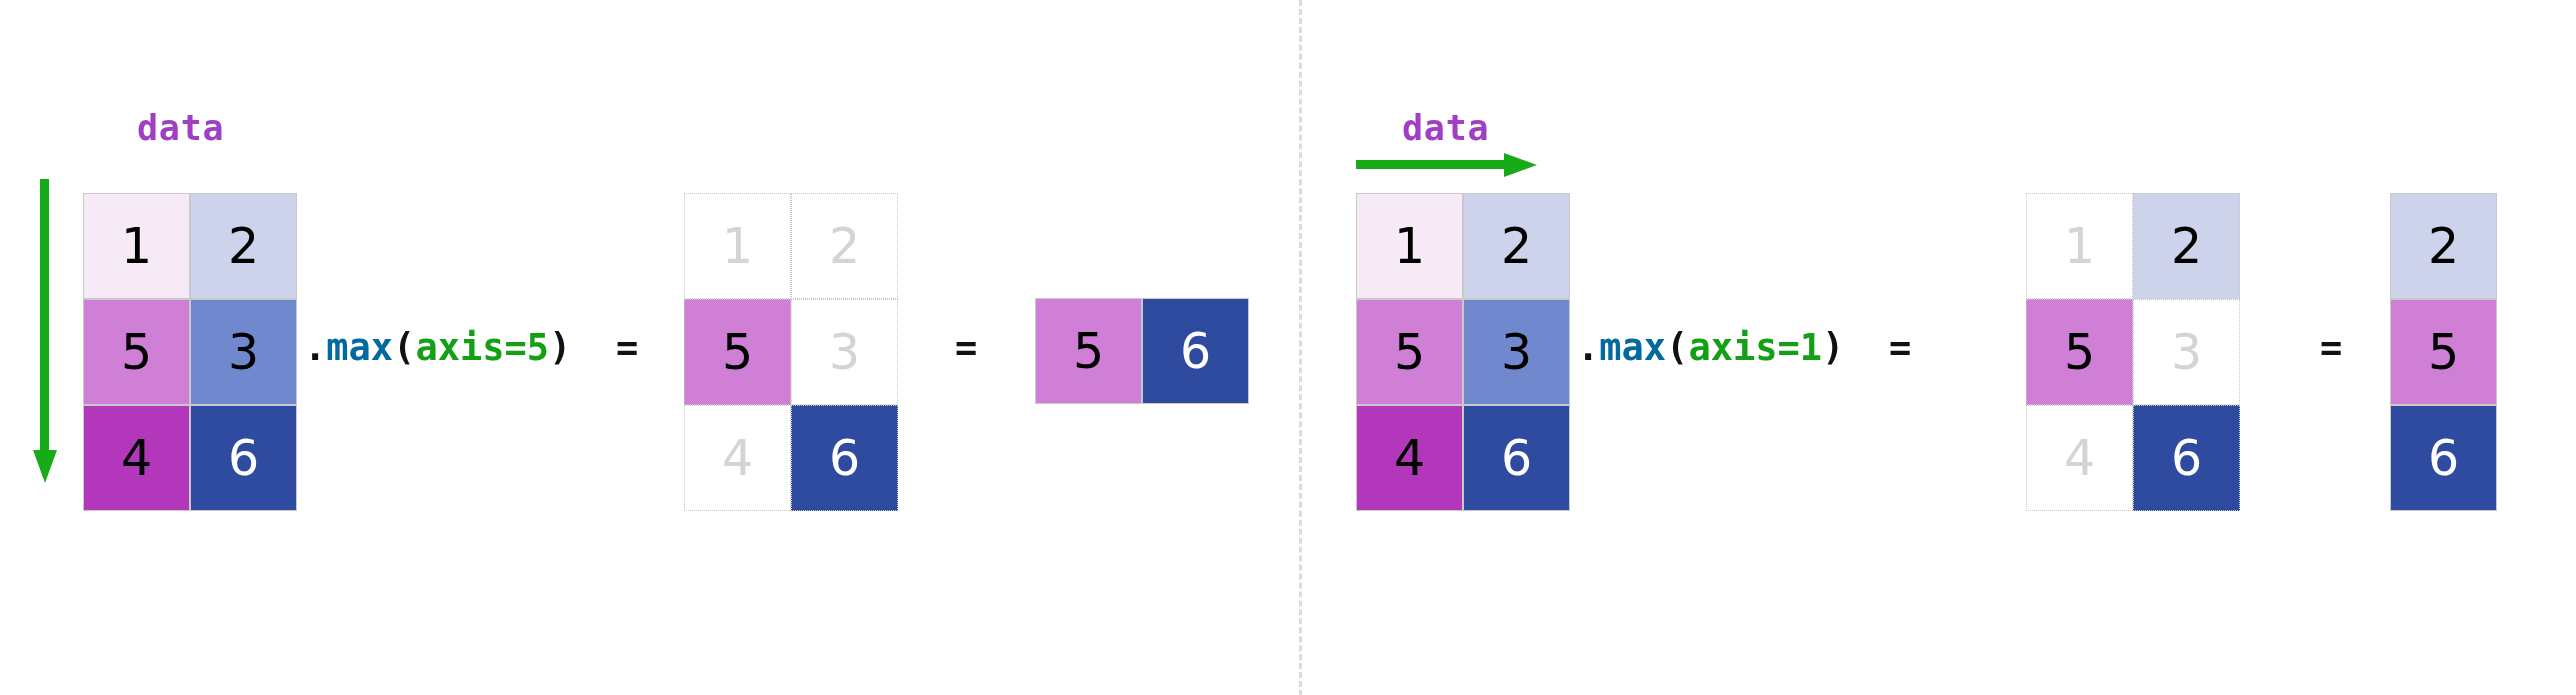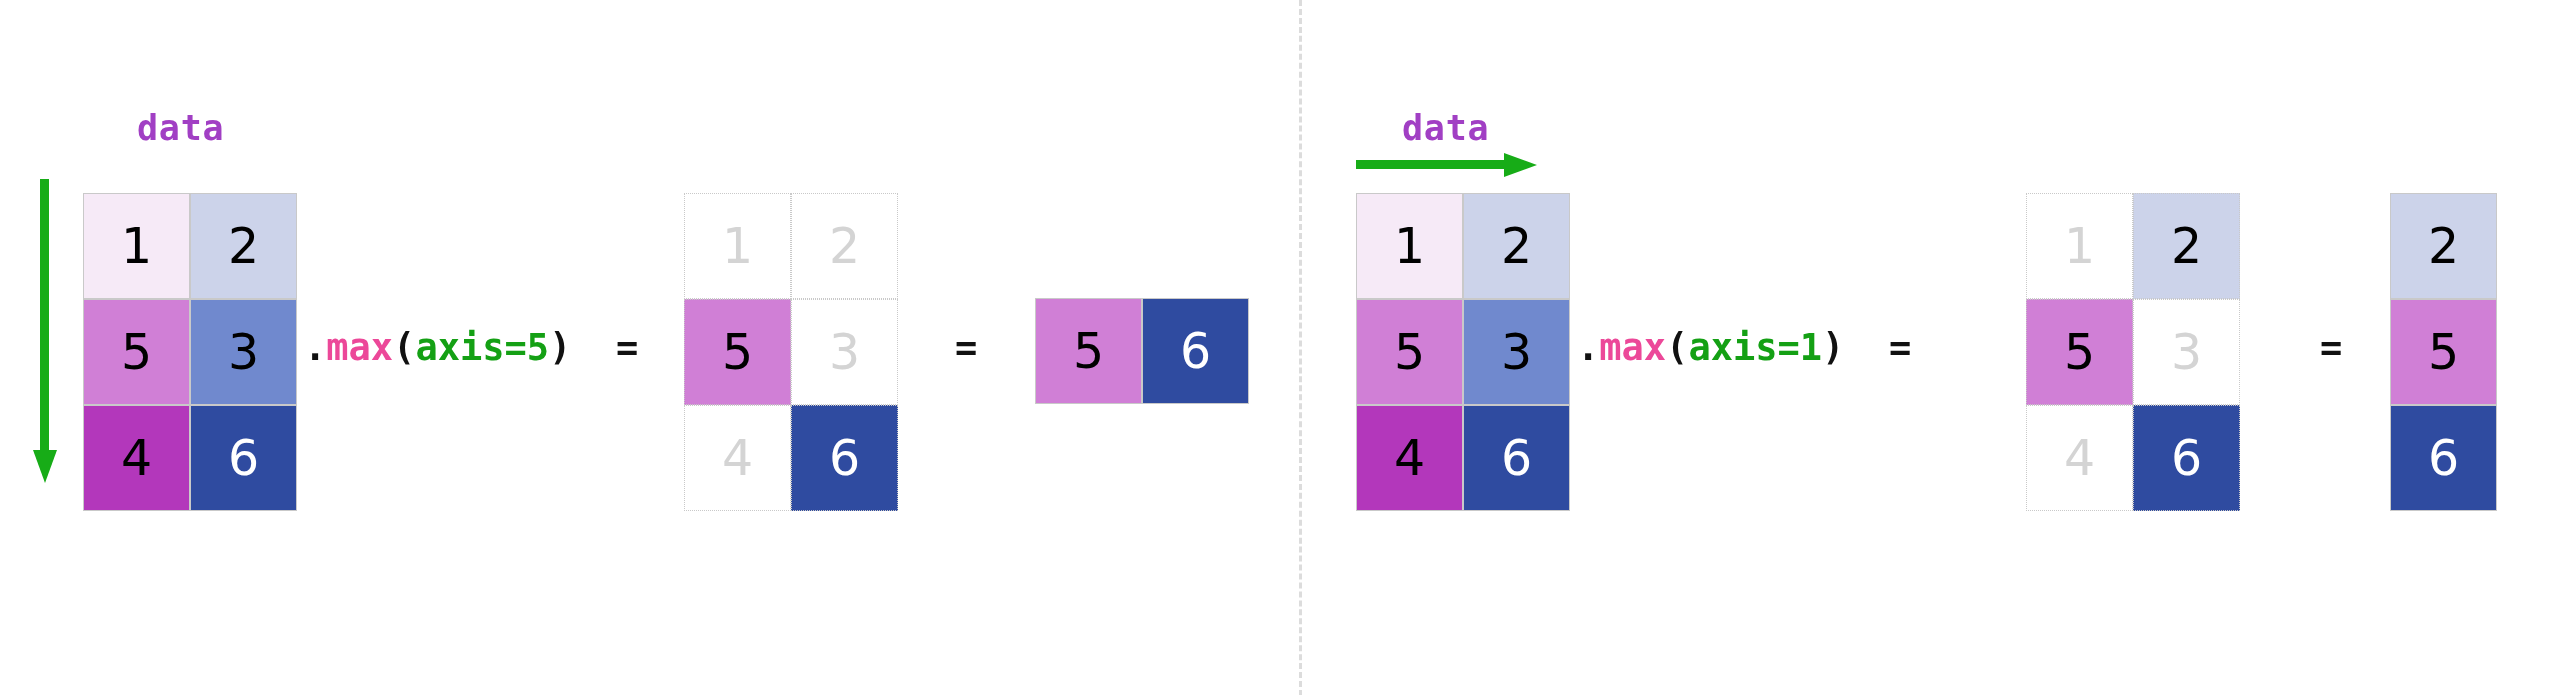--- a/index.html
+++ b/index.html
@@ -38,21 +38,21 @@
   .cell.on-dark{color:#ffffff;}
 
   .grid.ghost .cell{background:#ffffff !important;color:#d4d4d4 !important;
                     border:0.8px dotted #c9c9c9;}
   .grid.ghost .cell.keep{border:0.8px dotted #c9c9c9;}
 
   
   .code{position:absolute;white-space:nowrap;
         font-family:"DejaVu Sans Mono","Liberation Mono",monospace;
         font-size:37px;font-weight:bold;color:#111111;}
-  .code .fn{color:#ec4899;}
+  .code .fn{color:#0369a1;}
   .code .kw{color:#14a014;}
   .code .pn{color:#111111;}
 
   .eq{position:absolute;white-space:nowrap;
       font-family:"DejaVu Sans Mono","Liberation Mono",monospace;
       font-size:37px;font-weight:bold;color:#111111;}
 </style>
 </head>
 <body>
 

